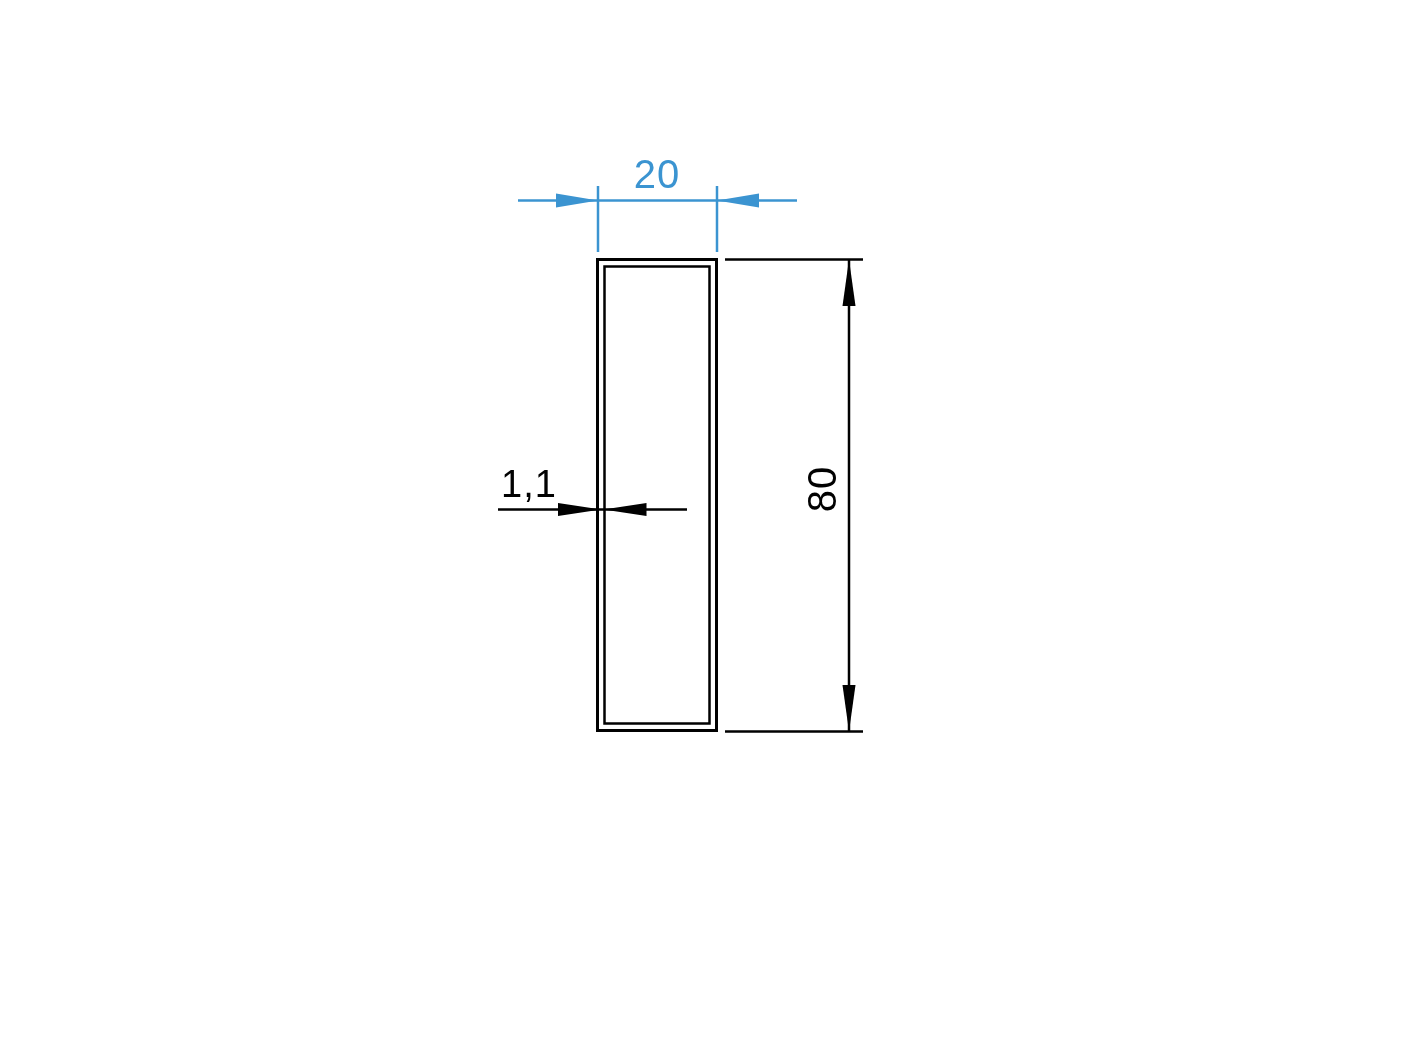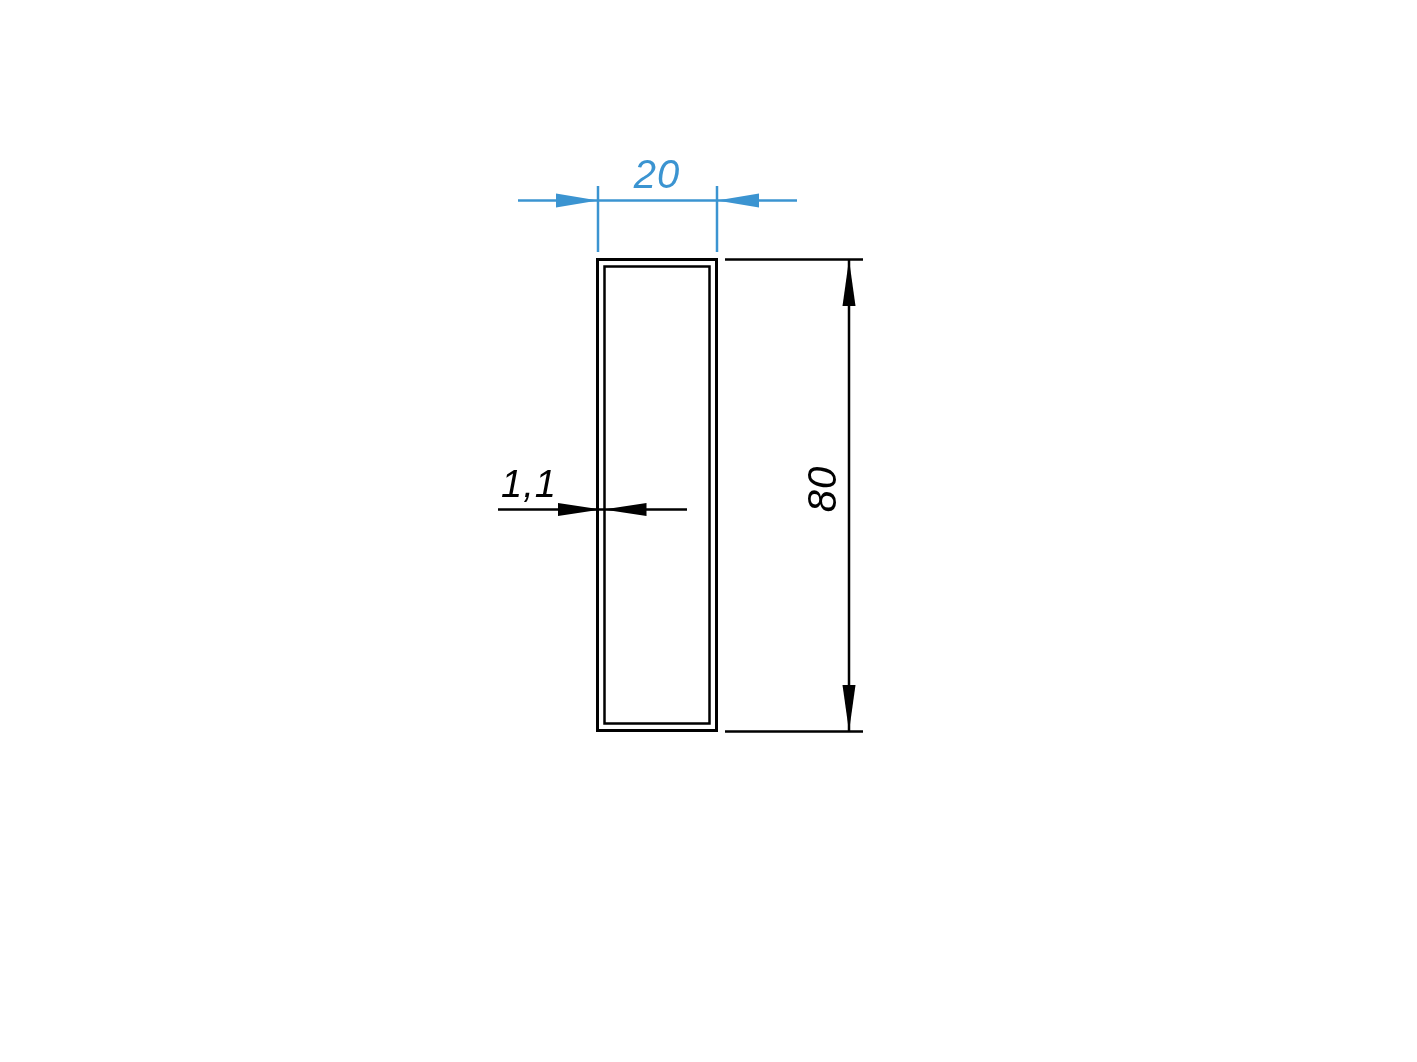--- a/index.html
+++ b/index.html
@@ -6,21 +6,20 @@
     margin: 0;
     padding: 0;
     background: #ffffff;
   }
   .page {
     position: relative;
     width: 1417px;
     height: 1062px;
     background: #ffffff;
     overflow: hidden;
-    font-style: italic;
   }
   svg {
     display: block;
   }
   .dim-text {
     font-family: "Liberation Sans", "DejaVu Sans", sans-serif;
     font-weight: 400;
     letter-spacing: 1px;
   }
 </style>

